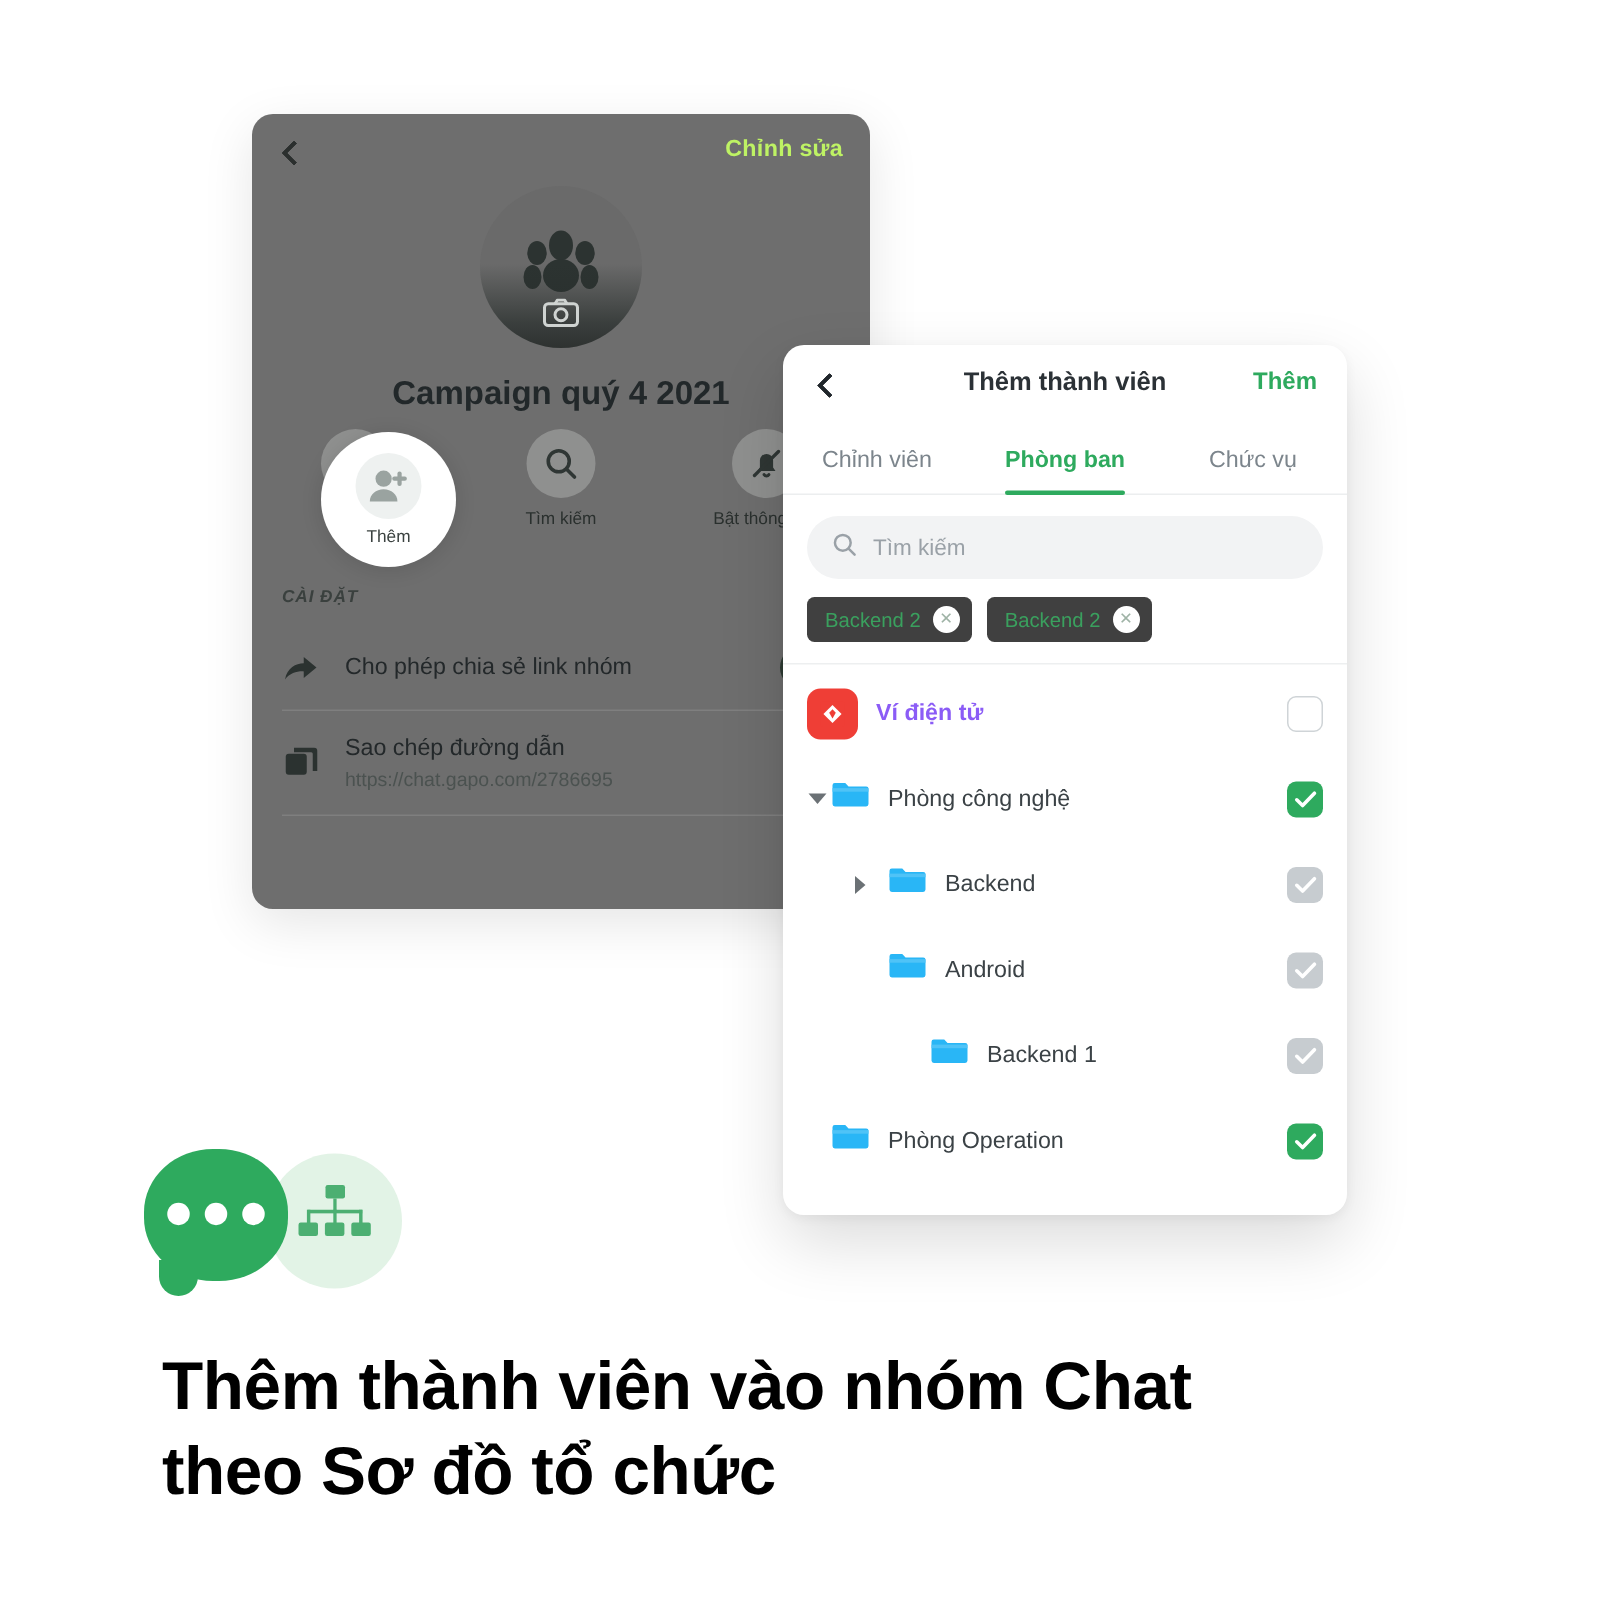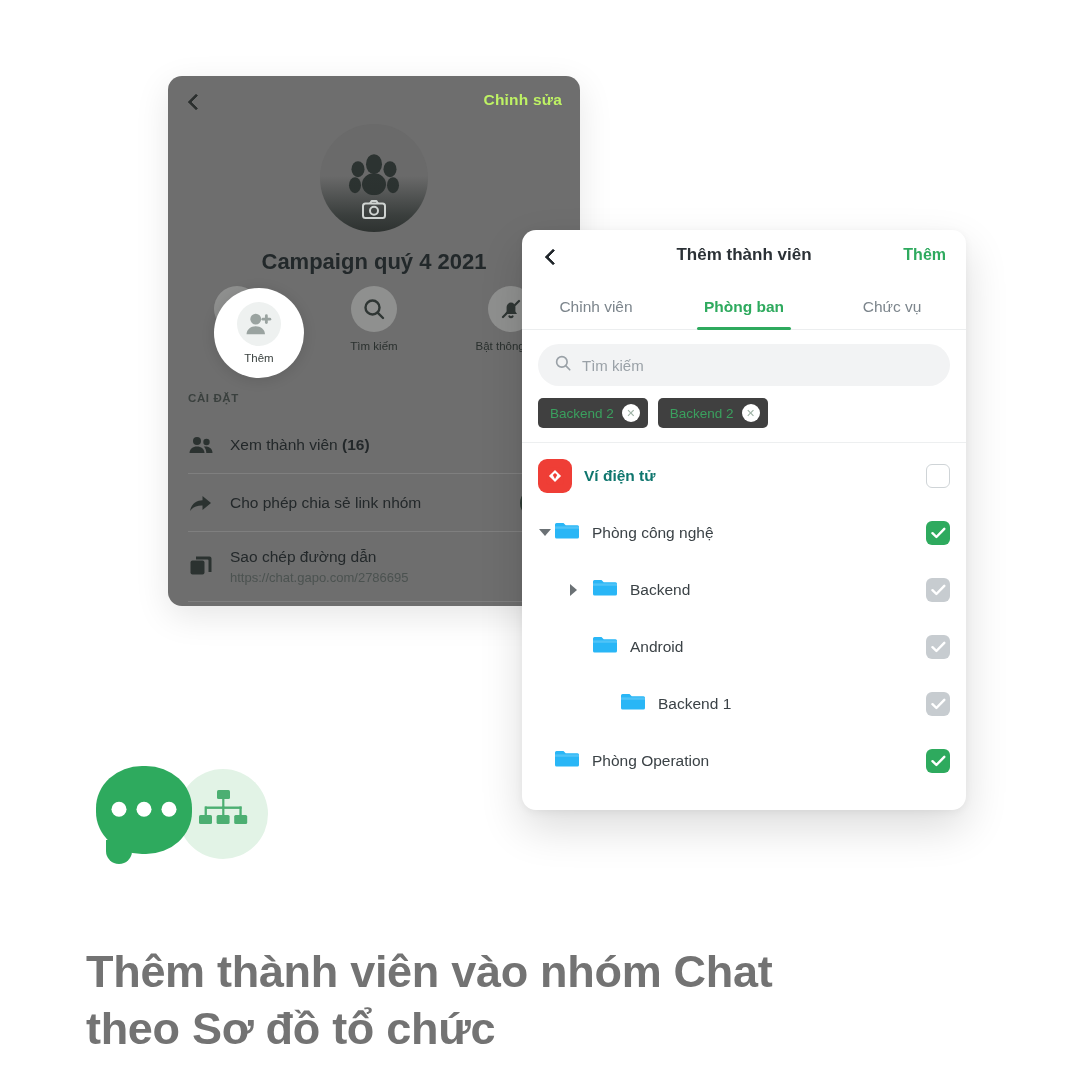--- a/index.html
+++ b/index.html
@@ -94,21 +94,21 @@
   }
   .spotlight .circ {
     width: 44px; height: 44px; border-radius: 50%;
     background: #eef1f0; display:flex; align-items:center; justify-content:center;
     color: #9aa3a0;
   }
   .spotlight .lbl { font-size: 11.5px; color: #3b4240; }
 
   .bp-section-hd {
     position: absolute; left: 20px; top: 316px;
-    font-size: 11.5px; font-weight: 700; letter-spacing: .6px; color: #3a403e;
+    font-size: 11.5px; font-weight: 700; letter-spacing: .6px; color: #3a403e; font-style: italic;
   }
   .bp-rows { position: absolute; left: 20px; right: 0; top: 340px; }
   .bp-row {
     position: relative; display: flex; align-items: center; gap: 16px;
     height: 58px; border-bottom: 1px solid rgba(255,255,255,0.12);
     padding-right: 14px;
   }
   .bp-row.tall { height: 70px; align-items: center; }
   .bp-row .ic { width: 26px; display:flex; align-items:center; justify-content:center; color:#2b3230; }
   .bp-row .txt { font-size: 15.5px; color: #23282a; }
@@ -116,21 +116,21 @@
   .bp-row .sub { font-size: 13px; color: #4b5250; margin-top: 4px; }
   .bp-toggle {
     position: absolute; right: 8px; top: 50%; transform: translateY(-50%);
     width: 52px; height: 30px; border-radius: 15px;
     background: #2d3b33;
   }
 
   
   .modal {
     position: absolute; left: 522px; top: 230px;
-    width: 444px; height: 580px;
+    width: 376px; height: 580px;
     background: #ffffff;
     border-radius: 14px;
     box-shadow: 0 18px 44px rgba(0,0,0,0.14), 0 2px 8px rgba(0,0,0,0.05);
     overflow: hidden;
     z-index: 10;
   }
   .md-head {
     position: relative; height: 54px;
   }
   .md-back {
@@ -190,21 +190,21 @@
   .tree-row {
     display: flex; align-items: center;
     height: 57px; padding: 0 16px 0 14px;
     position: relative;
   }
   .tw-caret { width: 18px; flex: 0 0 18px; display:flex; align-items:center; justify-content:center; }
   .caret { width:0; height:0; }
   .caret.down { border-left: 6px solid transparent; border-right: 6px solid transparent; border-top: 7px solid #6b7175; }
   .caret.right { border-top: 6px solid transparent; border-bottom: 6px solid transparent; border-left: 7px solid #6b7175; }
   .tw-label { font-size: 15.5px; color: #3b4246; margin-left: 12px; flex: 1; }
-  .tw-label.bold { font-weight: 700; color: #0f766e; }
+  .tw-label.bold { font-weight: 700; color: #8b5cf6; }
   .folder { flex: 0 0 26px; }
   .appicon {
     width: 34px; height: 34px; border-radius: 9px; background: #ef3e36;
     display:flex; align-items:center; justify-content:center;
     flex: 0 0 34px;
   }
   .cbx {
     width: 24px; height: 24px; border-radius: 6px;
     display:flex; align-items:center; justify-content:center;
     flex: 0 0 24px;
@@ -227,24 +227,23 @@
   }
   .bubble .dots { position:absolute; left:50%; top:50%; transform: translate(-50%,-55%); display:flex; gap:10px; }
   .bubble .dots i { width: 15px; height: 15px; border-radius: 50%; background:#fff; display:block; }
   .orgcircle {
     position: absolute; left: 82px; top: 3px;
     width: 90px; height: 90px; border-radius: 50%;
     background: #e2f3e6;
     display:flex; align-items:center; justify-content:center;
   }
   .headline {
-    position: absolute; left: 86px; top: 896px; width: 900px;
-    font-size: 45px; line-height: 1.26; font-weight: 700; color: #737373;
+    position: absolute; left: 108px; top: 896px; width: 900px;
+    font-size: 45px; line-height: 1.26; font-weight: 700; color: #000000;
     letter-spacing: -0.3px;
-    margin-top: 48px;
   }
 </style>
 </head>
 <body>
 
 <div class="stage">
 
   <div class="back-panel">
 
     <div class="bp-topbar">
@@ -309,34 +308,20 @@
           </svg>
         </div>
         <div class="lbl">Bật thông báo</div>
       </div>
     </div>
 
     <div class="bp-section-hd">CÀI ĐẶT</div>
 
     <div class="bp-rows">
 
-      <div class="bp-row">
-        <span class="ic">
-          <svg width="24" height="18" viewBox="0 0 24 18" fill="currentColor">
-            <circle cx="8" cy="5" r="4"></circle>
-              <circle cx="17.5" cy="6" r="3.2"></circle>
-            <path d="M0.5 17c0-3.9 3.3-6.6 7.5-6.6s7.5 2.7 7.5 6.6z"></path>
-            <path d="M14.8 10.6c3.6-.5 8.7.9 8.7 6.4h-6.2c0-2.6-1-4.8-2.5-6.4z"></path>
-          </svg>
-        </span>
-        <span class="txt">
-          <span>Xem thành viên</span>
-          <b>(16)</b>
-        </span>
-      </div>
 
       <div class="bp-row">
         <span class="ic">
           <svg width="24" height="20" viewBox="0 0 24 20" fill="currentColor">
             <path d="M1 18c1.5-8 7.2-10.6 12.5-10.8V3l8.5 7-8.5 7v-4.4C9 12.4 4.3 13.7 1 18z"></path>
           </svg>
         </span>
         <span class="txt">Cho phép chia sẻ link nhóm</span>
         <span class="bp-toggle"></span>
       </div>

